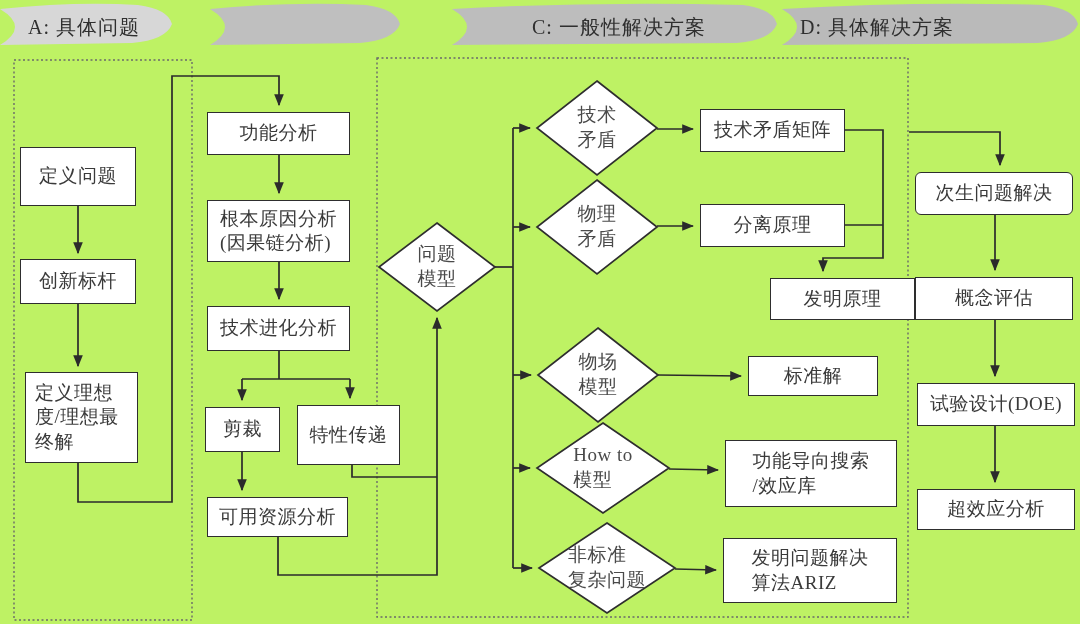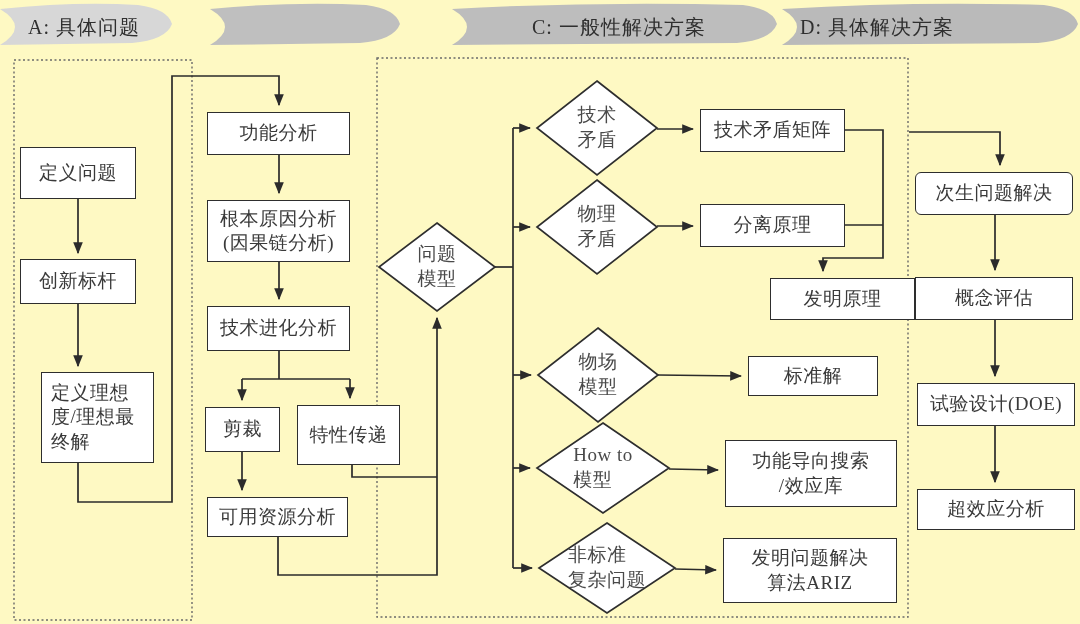--- a/index.html
+++ b/index.html
@@ -1,27 +1,27 @@
 <!DOCTYPE html>
 <html><head>
 <meta charset="utf-8">
 <style>
   html,body{margin:0;padding:0;background:#ffffff;}
   .stage{
-    position:relative;width:1080px;height:624px;background:#fef9c3;
+    position:relative;width:1080px;height:624px;background:#bef264;
     font-family:"Liberation Serif","DejaVu Serif",serif;color:#222;overflow:hidden;
   }
   .layer{position:absolute;left:0;top:0;}
   .box{
     position:absolute;background:#ffffff;border:1.6px solid #2e2e2e;
     display:flex;align-items:center;justify-content:center;
-    text-align:center;font-size:19px;line-height:1.28;color:#3a3a3a;
+    text-align:left;font-size:19px;line-height:1.28;color:#3a3a3a;
     white-space:pre-line;letter-spacing:0.5px;box-sizing:border-box;
   }
-  .box.align-left{justify-content:flex-start;text-align:left;padding-left:9px;margin-left:16px;}
+  .box.align-left{justify-content:flex-start;text-align:left;padding-left:9px;}
   .dlabel{
     position:absolute;display:flex;align-items:center;justify-content:center;
     font-size:19px;line-height:1.3;color:#4a4a4a;
     white-space:pre-line;letter-spacing:0.5px;pointer-events:none;
   }
   .banner-label{
     position:absolute;font-size:20px;color:#2f2f2f;letter-spacing:1px;white-space:nowrap;
   }
 </style>
 </head>
@@ -87,21 +87,21 @@
       <polygon points="598,328 658,375 598,422 538,375"></polygon>
       <polygon points="603,423 669,468 603,513 537,468"></polygon>
       <polygon points="607,523 675,568 607,613 539,568"></polygon>
     </g>
   </svg>
 
   <div class="banner-label" style="left:28px;top:14px;">A: 具体问题</div>
   <div class="banner-label" style="left:532px;top:14px;">C: 一般性解决方案</div>
   <div class="banner-label" style="left:800px;top:14px;">D: 具体解决方案</div>
 
-  <div class="box" style="left:20px;top:147px;width:116px;height:52px;">定义问题</div>
+  <div class="box" style="left:20px;top:147px;width:116px;height:59px;">定义问题</div>
   <div class="box" style="left:20px;top:259px;width:116px;height:45px;">创新标杆</div>
   <div class="box align-left" style="left:25px;top:372px;width:113px;height:91px;">定义理想
 度/理想最
 终解</div>
 
   <div class="box" style="left:207px;top:112px;width:143px;height:43px;">功能分析</div>
   <div class="box" style="left:207px;top:200px;width:143px;height:62px;">根本原因分析
 (因果链分析)</div>
   <div class="box" style="left:207px;top:306px;width:143px;height:45px;">技术进化分析</div>
   <div class="box" style="left:205px;top:407px;width:75px;height:45px;">剪裁</div>

